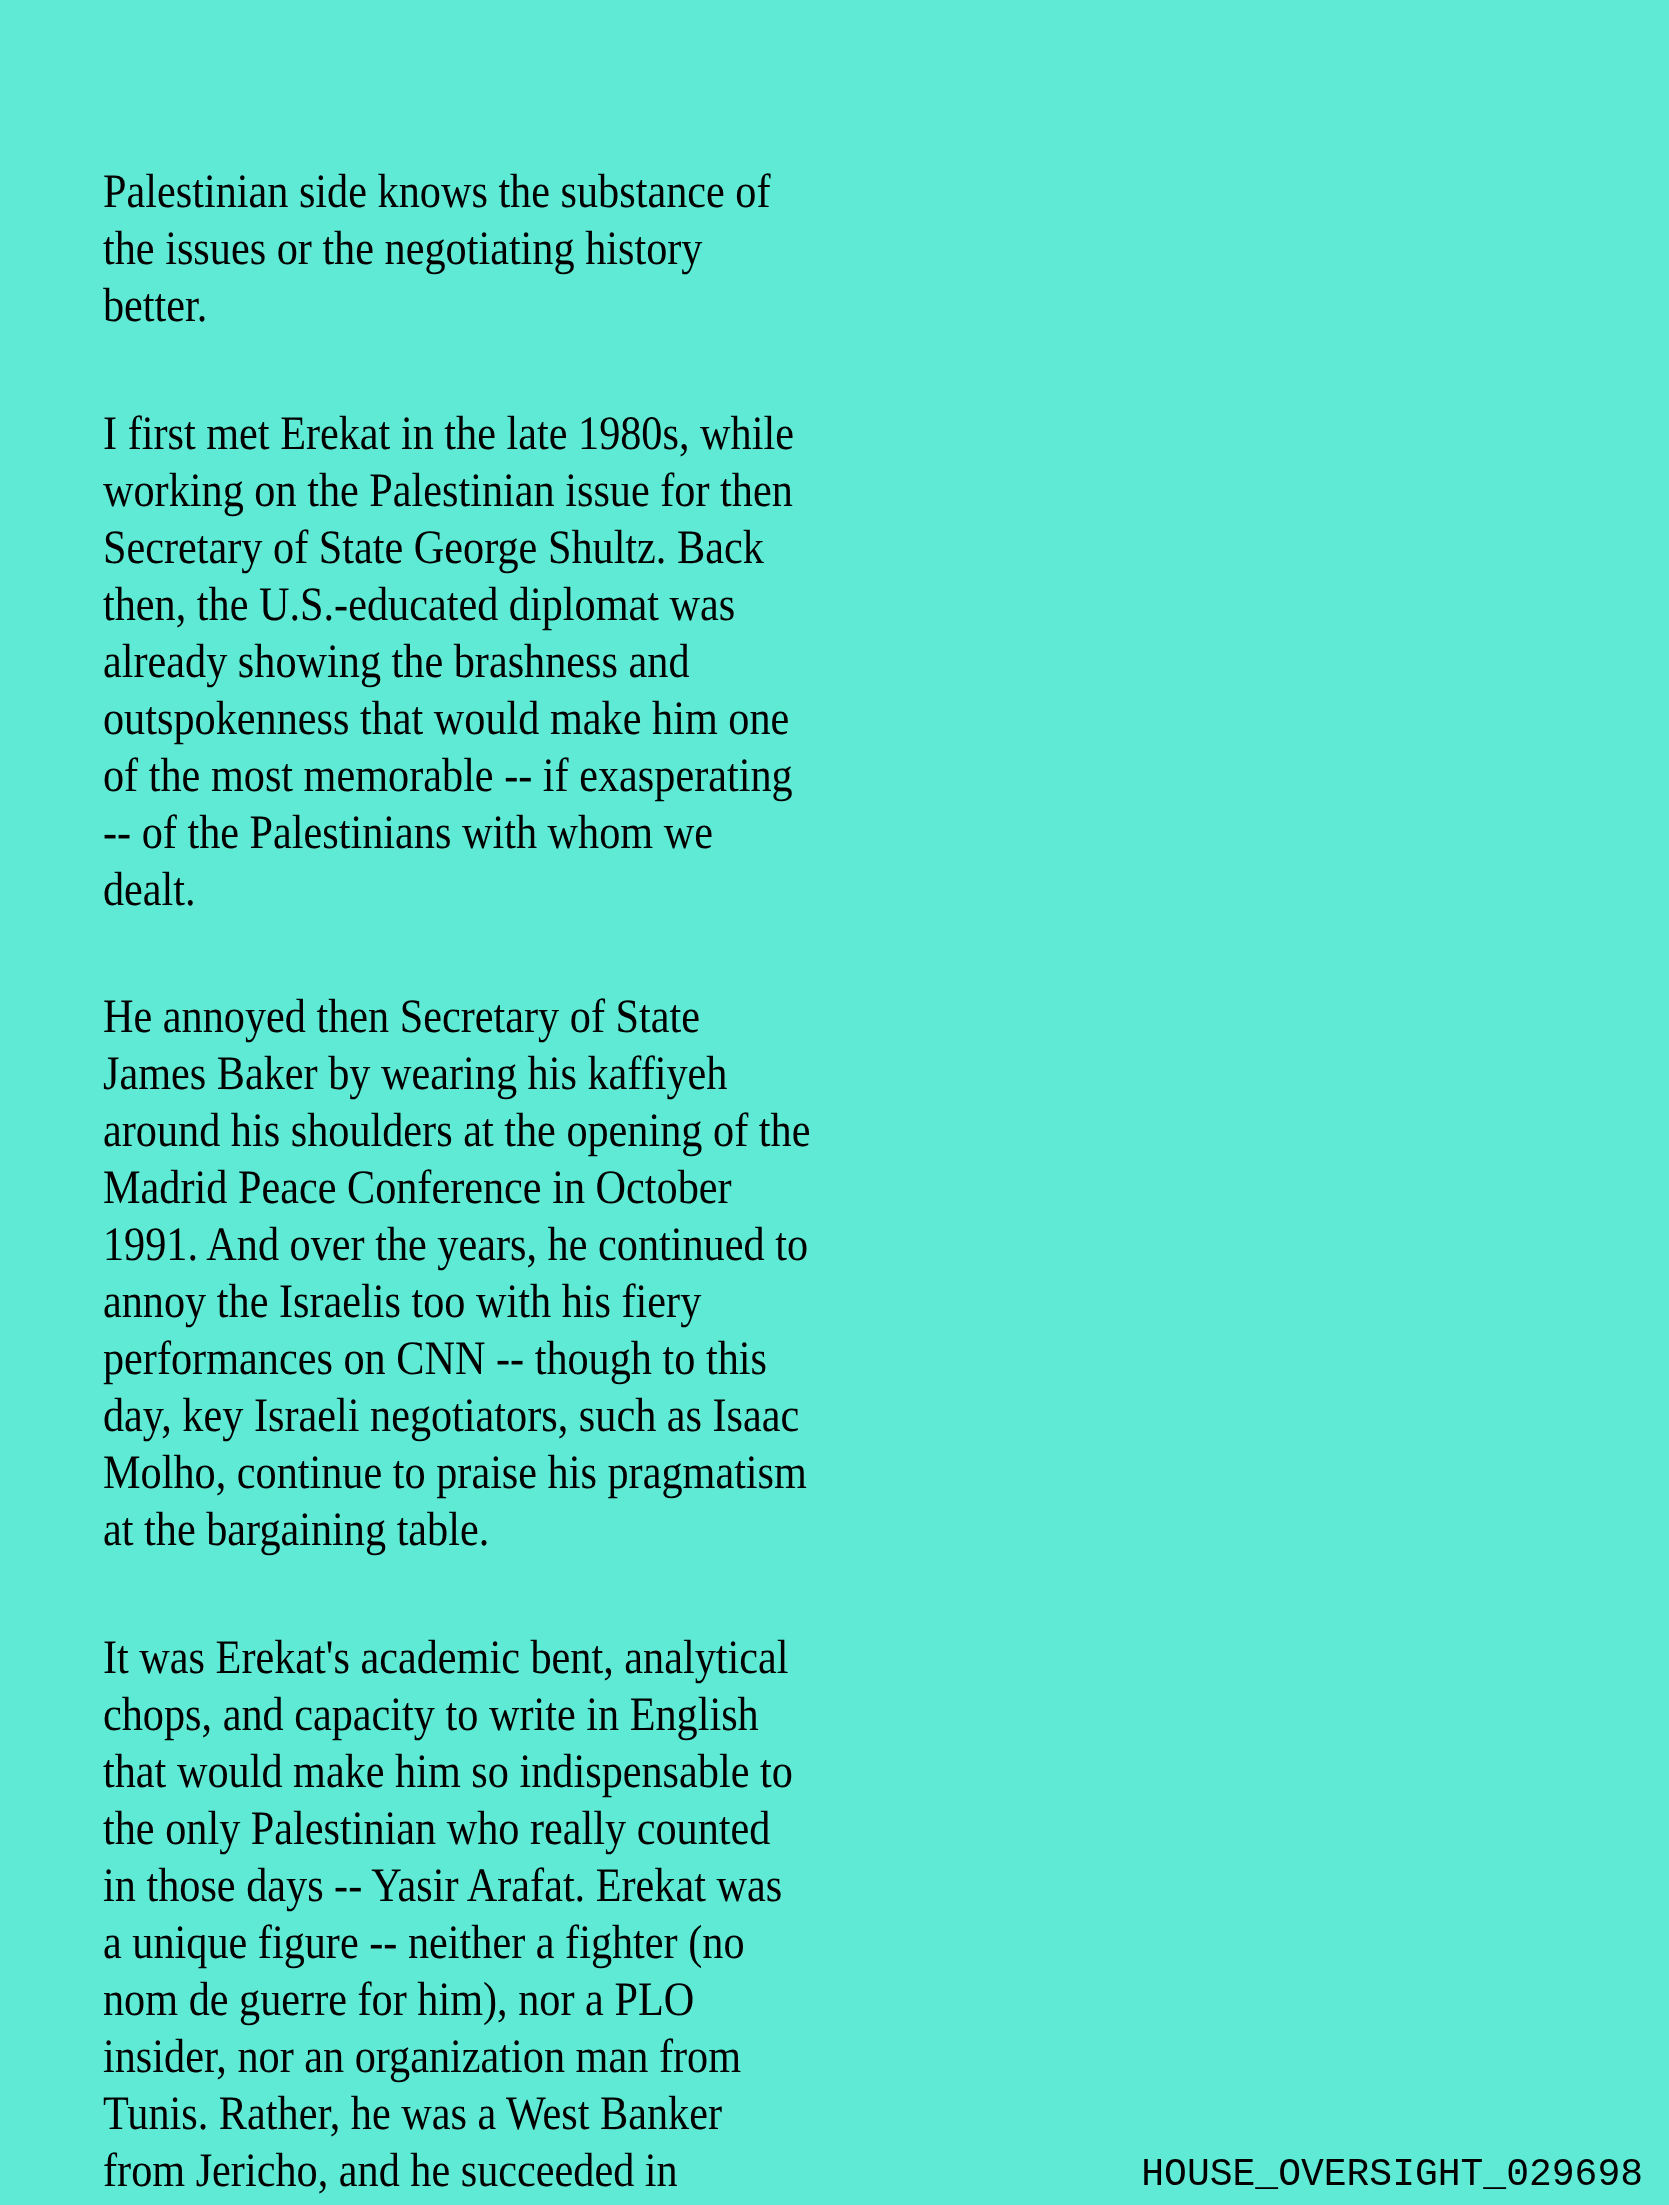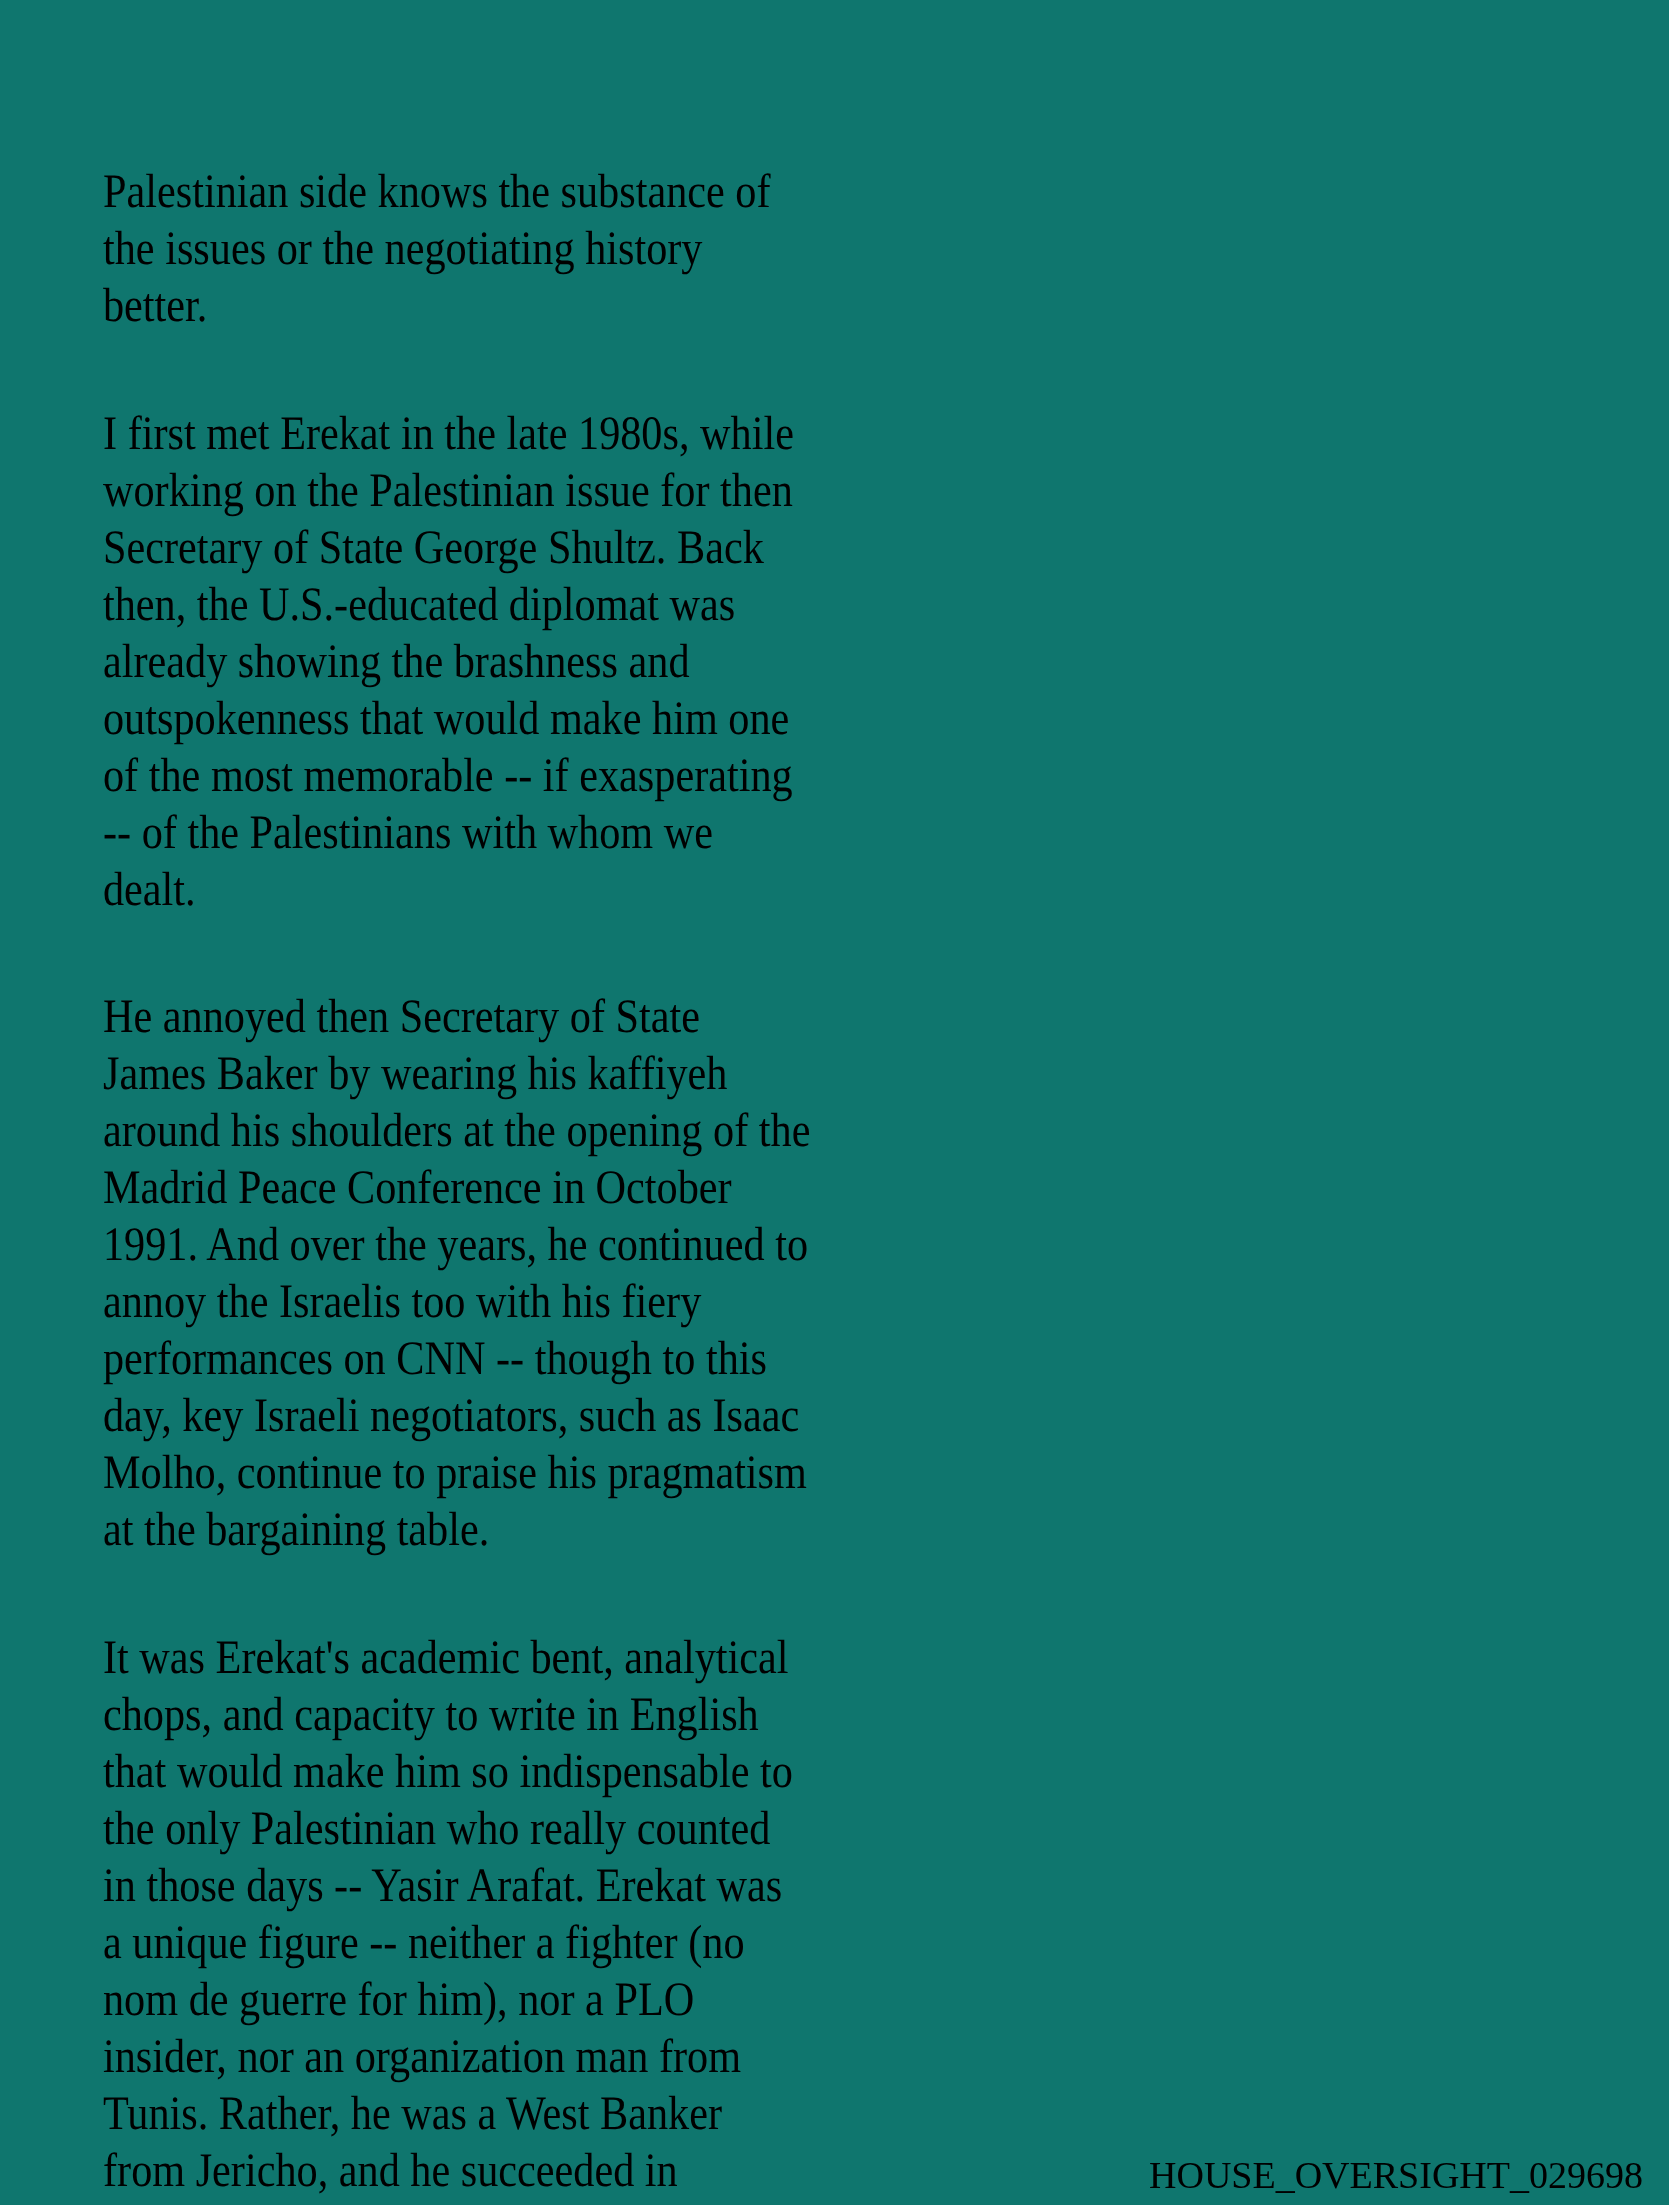--- a/index.html
+++ b/index.html
@@ -9,21 +9,21 @@
   body {
     width: 1669px;
     height: 2205px;
     background: #ffffff;
     position: relative;
     overflow: hidden;
   }
   .page {
     position: absolute;
     inset: 0;
-    background: #0f766e;
+    background: #5eead4;
   }
   .article-text {
     position: absolute;
     left: 103px;
     top: 106px;
     width: 1113px;
     transform: scaleX(0.88);
     transform-origin: 0 0;
     font-family: "Liberation Serif", "DejaVu Serif", serif;
     font-size: 48px;
@@ -33,21 +33,21 @@
     text-rendering: geometricPrecision;
   }
   .article-text p {
     margin: 0 0 13.7px 0;
     padding: 0;
   }
   .bates-footer {
     position: absolute;
     top: 2156px;
     right: 26px;
-    font-family: Liberation Serif, serif;
+    font-family: Liberation Mono, monospace;
     font-size: 38px;
     line-height: 38px;
     color: #000000;
     white-space: nowrap;
   }
 </style>
 </head>
 <body>
 
 <div class="page">

